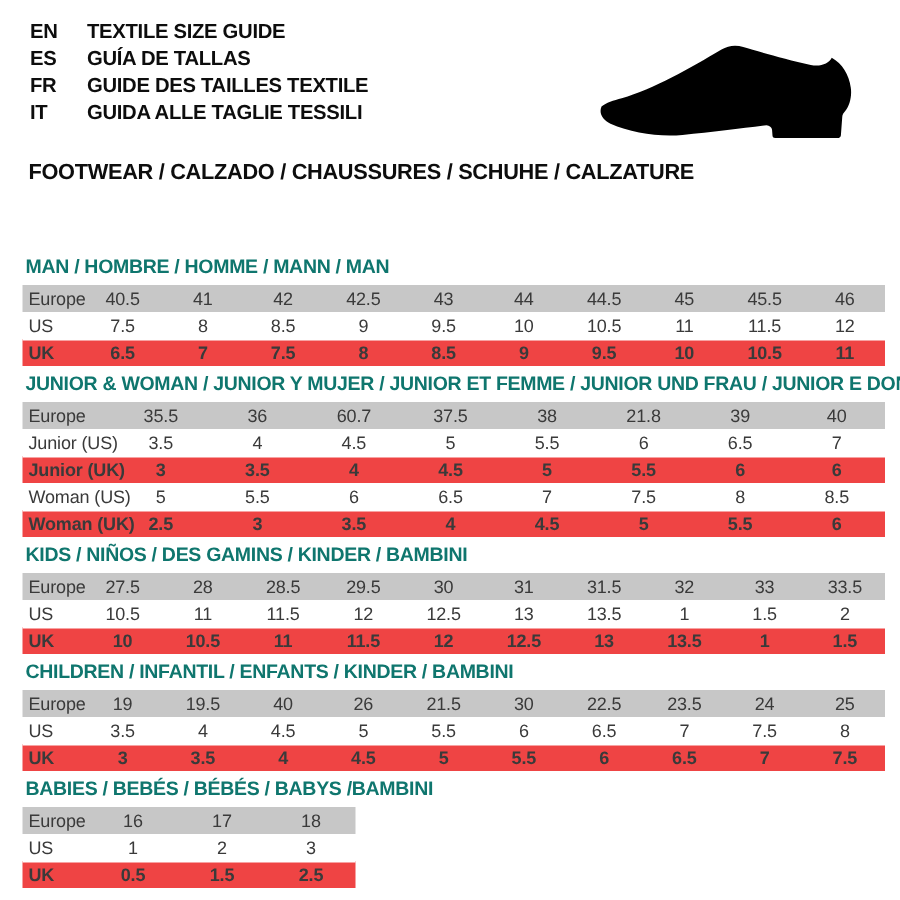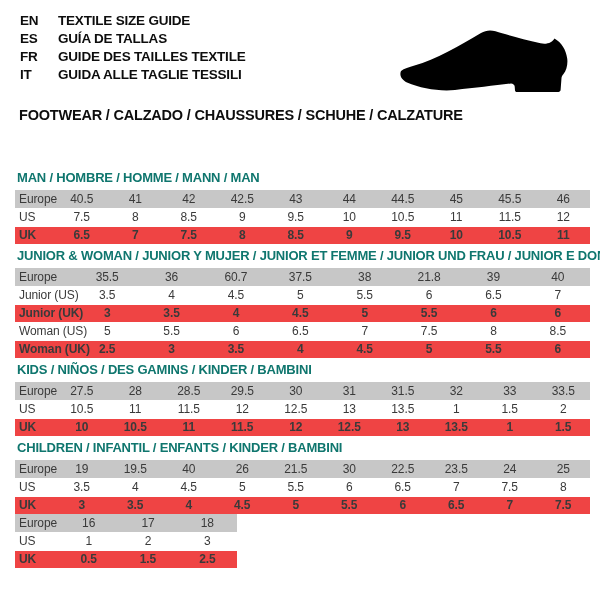--- a/index.html
+++ b/index.html
@@ -334,20 +334,21 @@
             <span class="cell-val">5</span>
             <span class="cell-val">5.5</span>
             <span class="cell-val">6</span>
             <span class="cell-val">6.5</span>
             <span class="cell-val">7</span>
             <span class="cell-val">7.5</span>
           </div>
         </div>
       </div>
       <div class="size-section">
+        <div class="section-title">BABIES  / BEBÉS / BÉBÉS / BABYS /BAMBINI</div>
         <div class="size-table">
           <div class="trow row-head">
             <span class="cell-label">Europe</span>
             <span class="cell-val">16</span>
             <span class="cell-val">17</span>
             <span class="cell-val">18</span>
           </div>
           <div class="trow row-plain">
             <span class="cell-label">US</span>
             <span class="cell-val">1</span>

